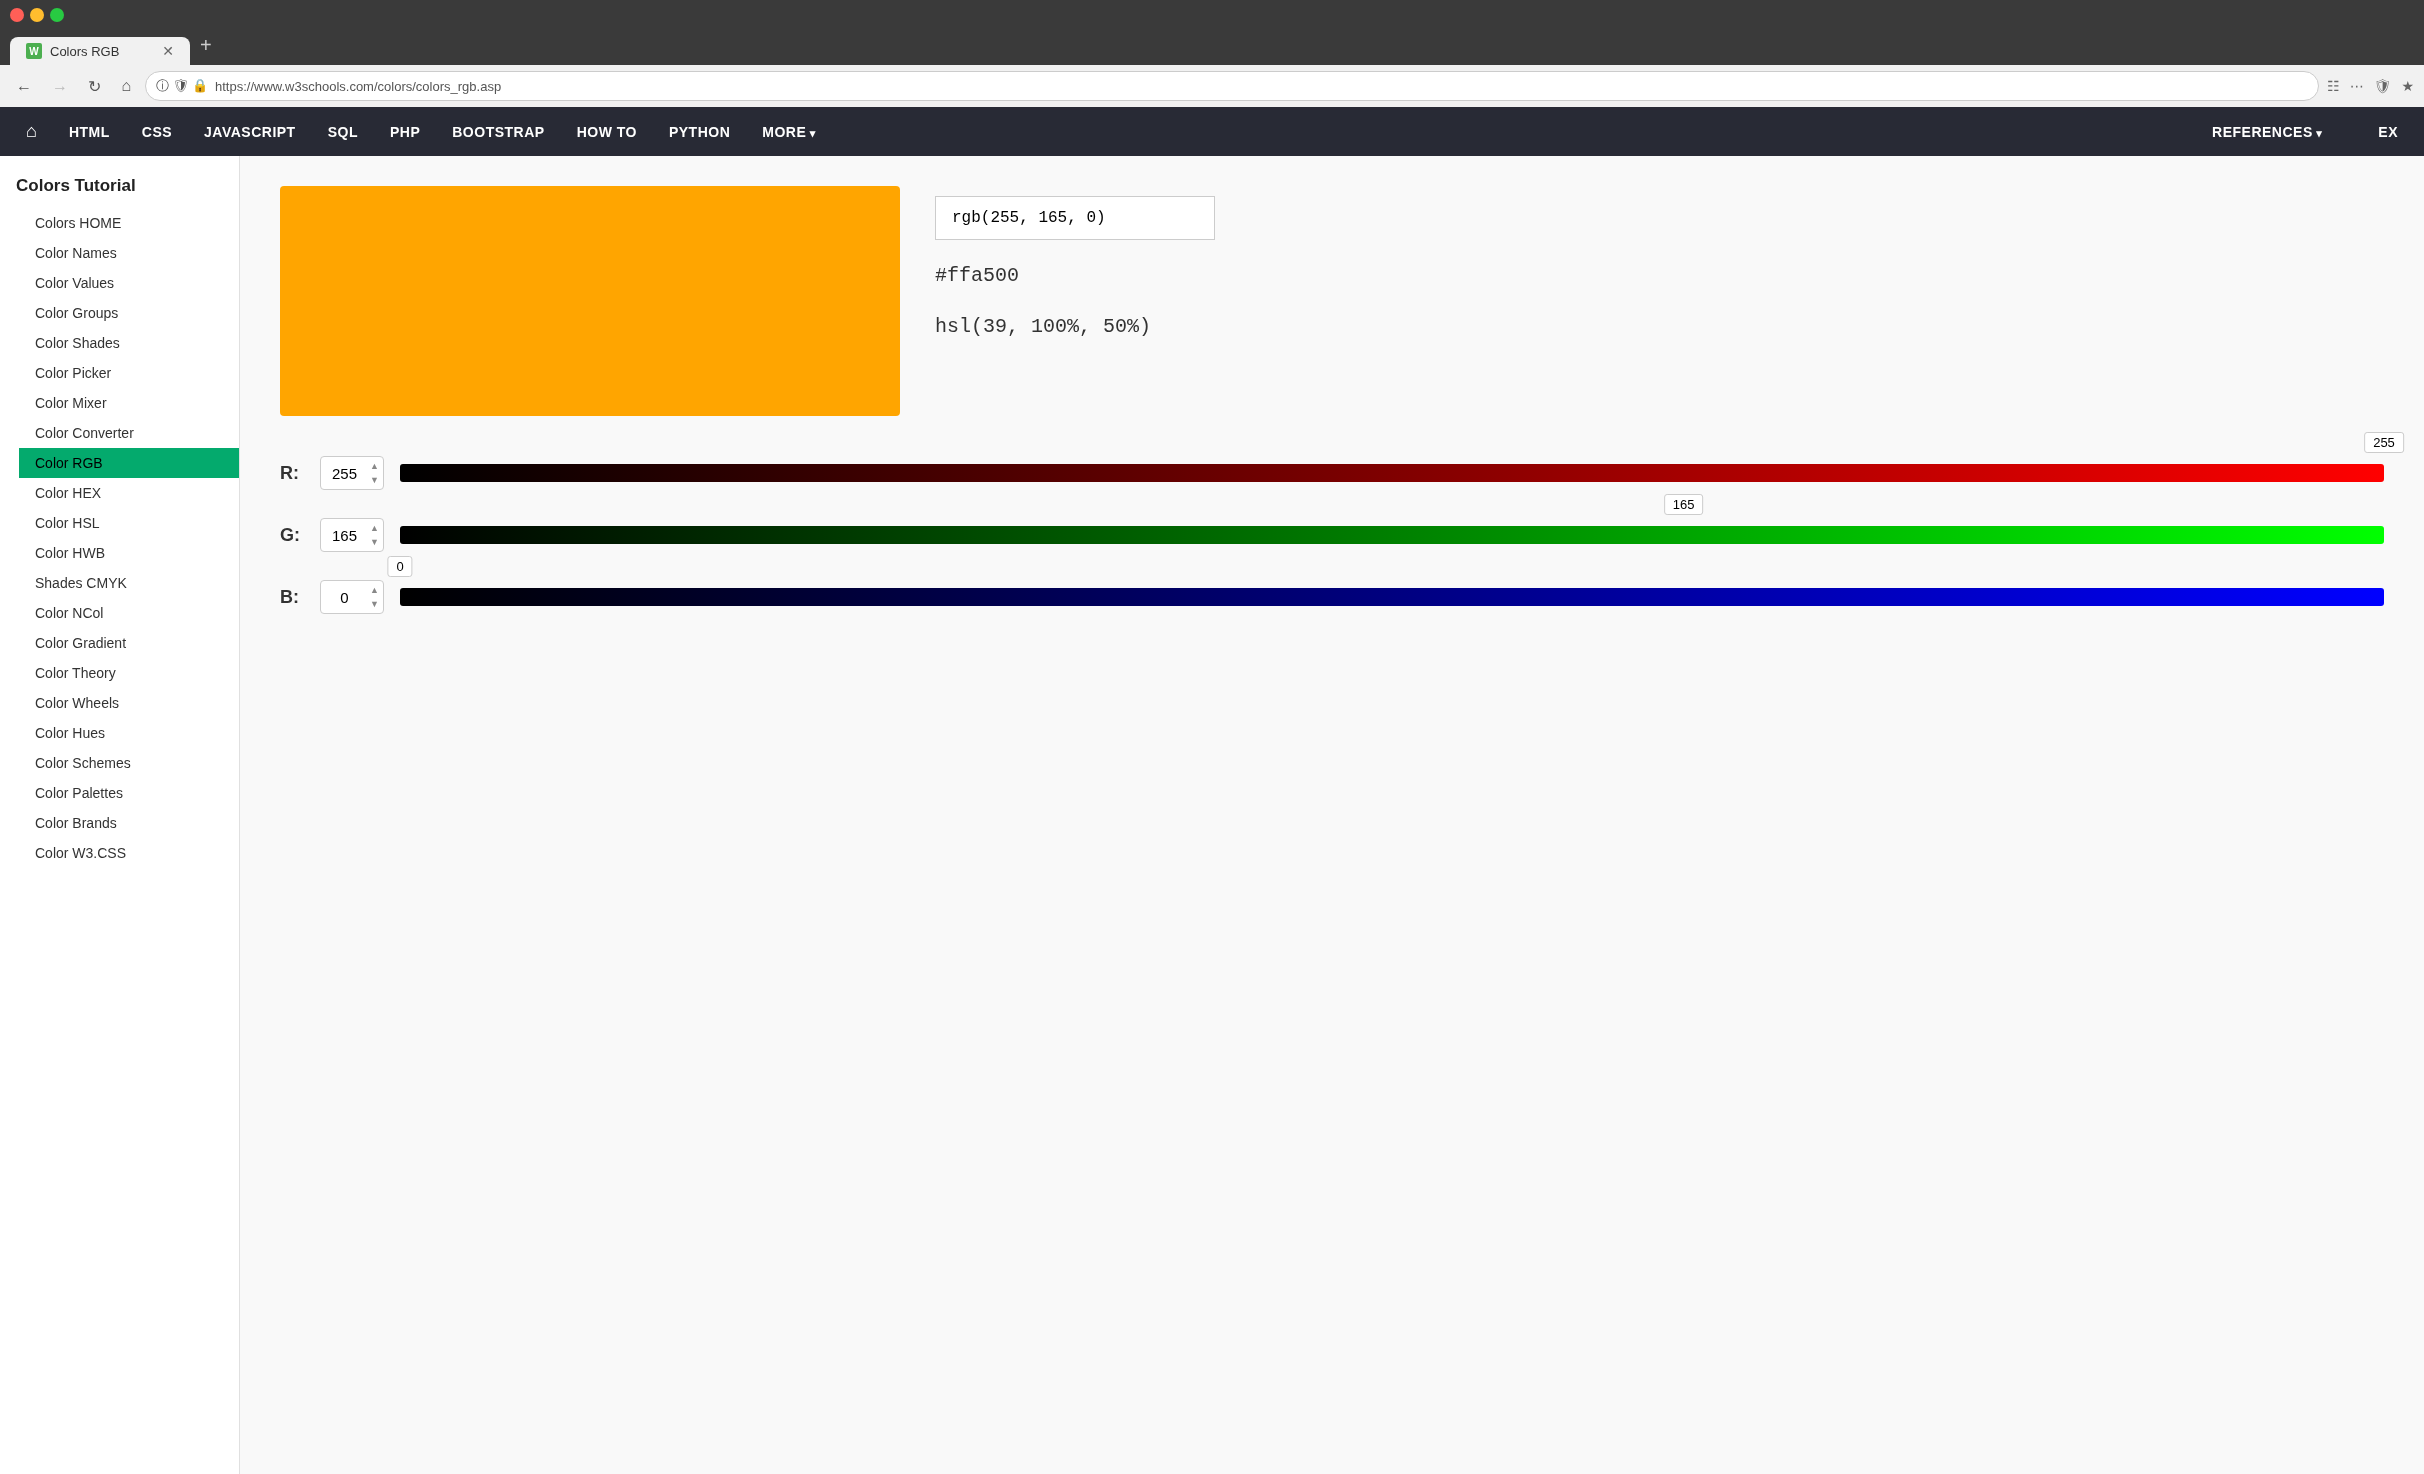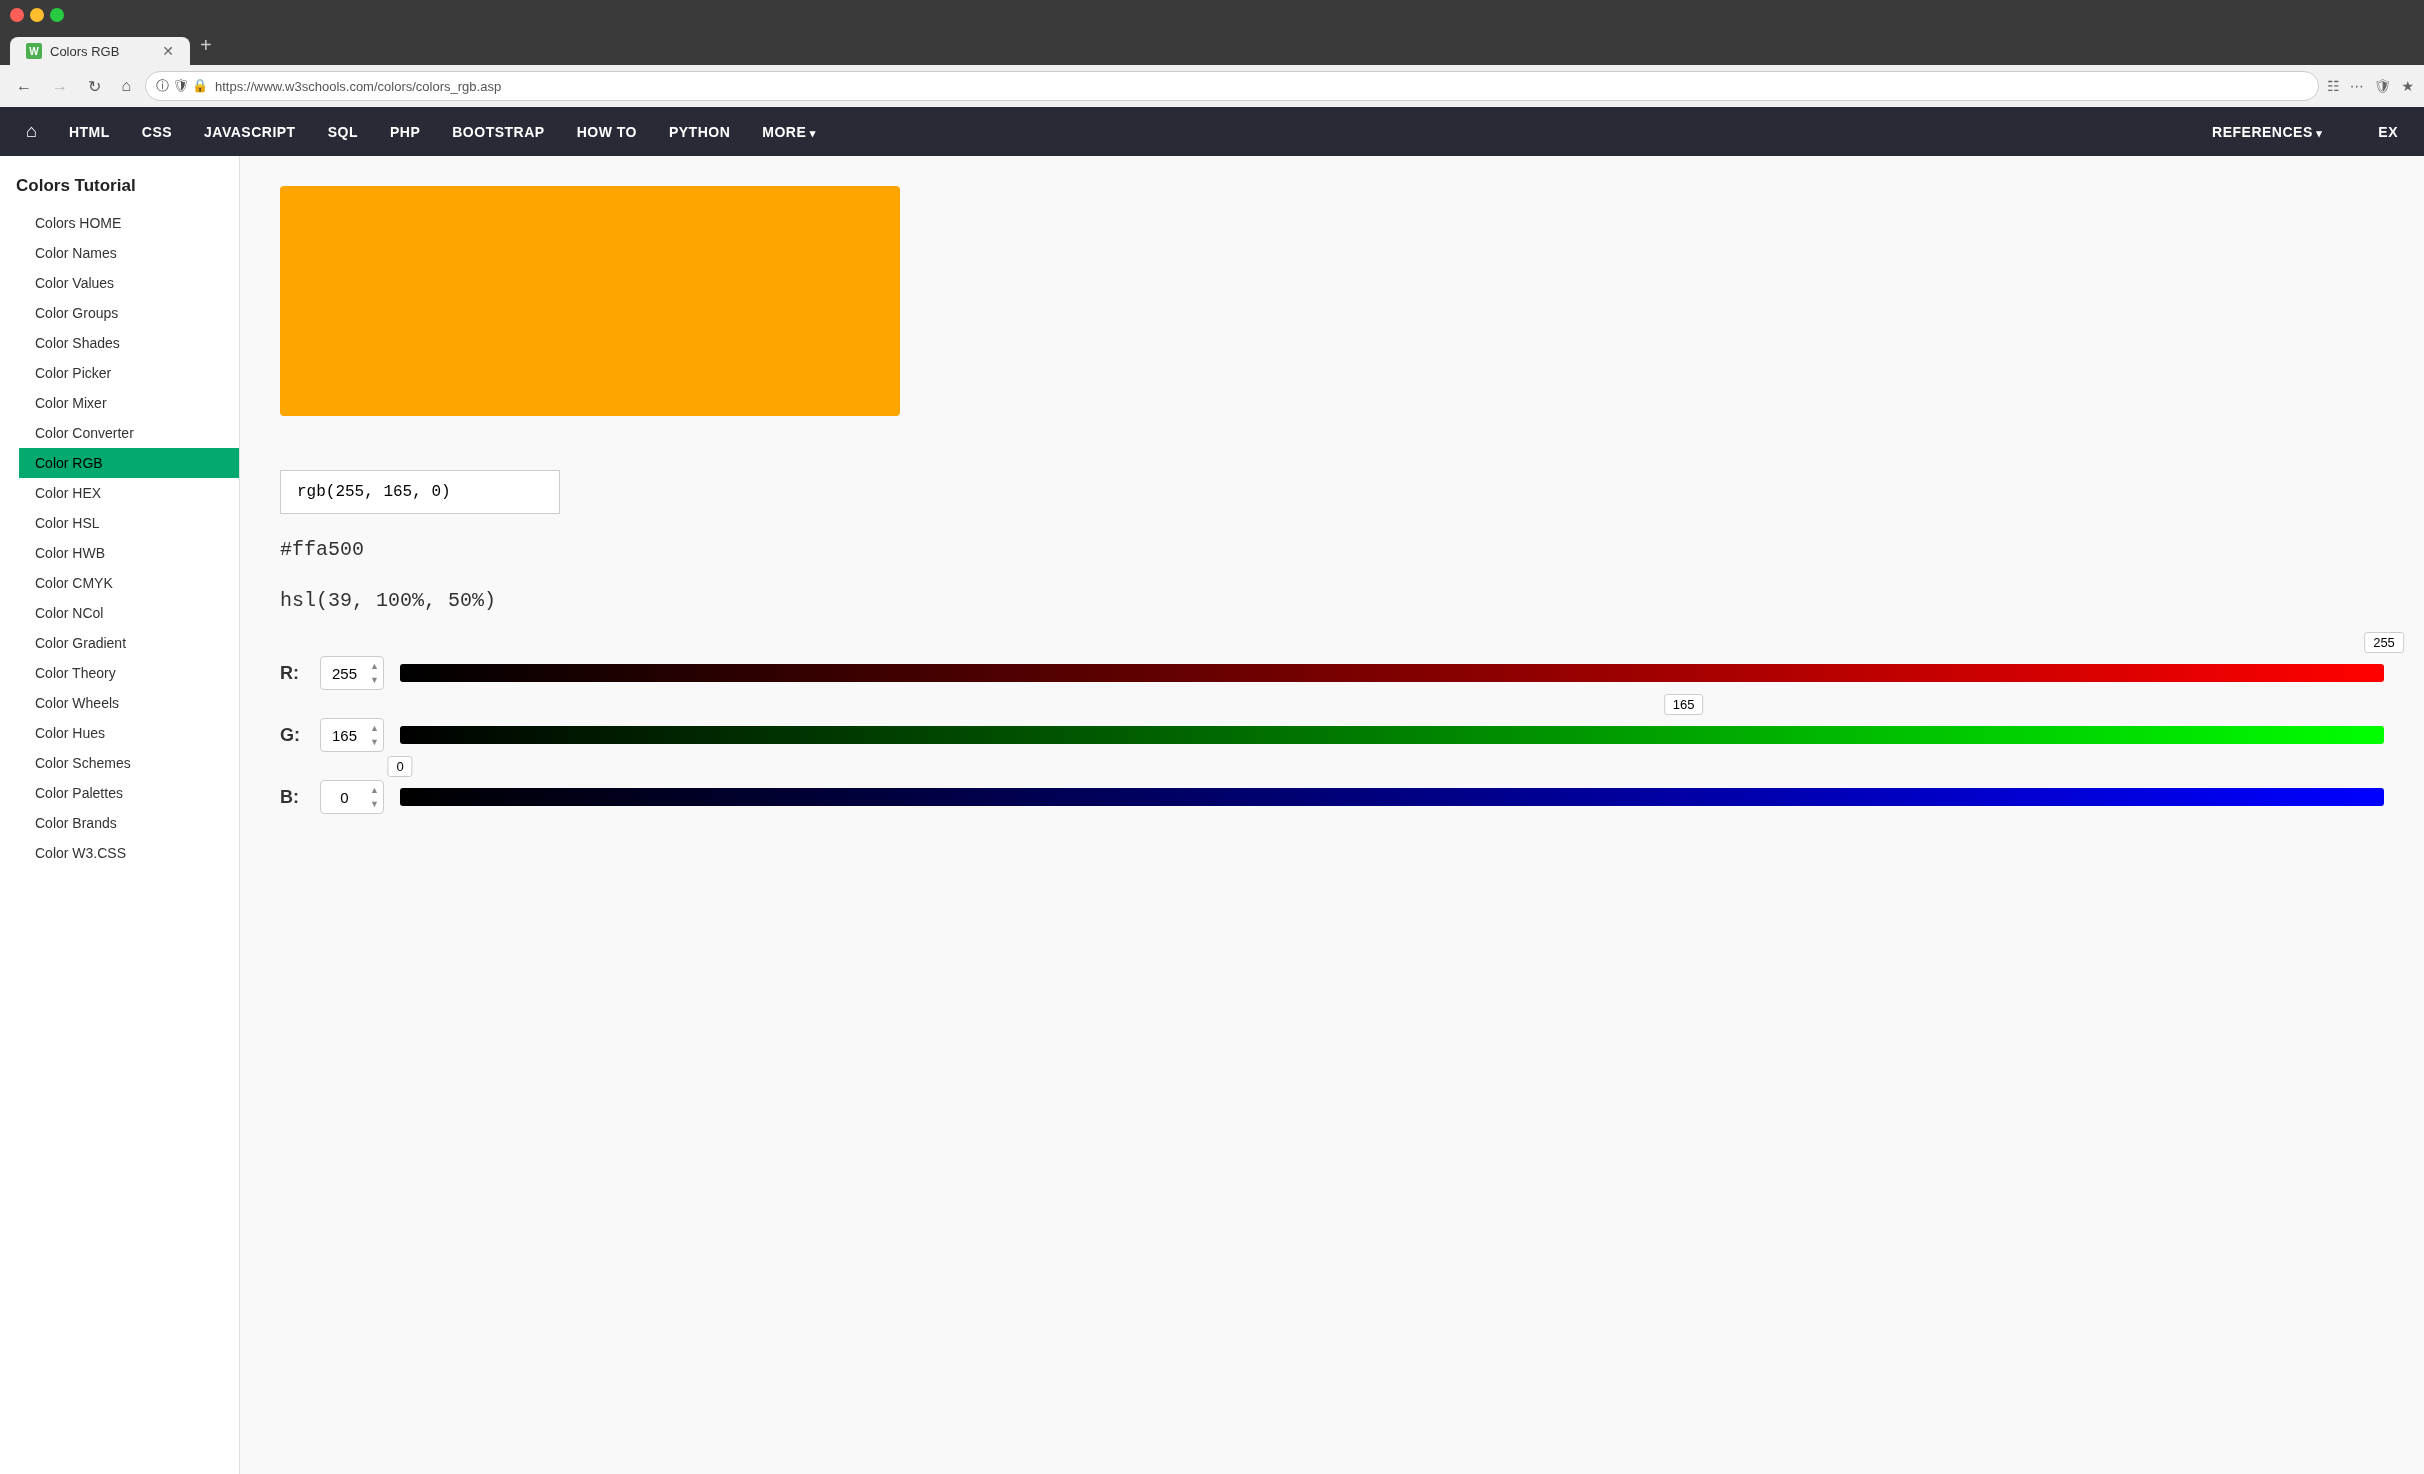--- a/index.html
+++ b/index.html
@@ -179,24 +179,23 @@
     }
     .page-title {
       font-size: 30px;
       font-weight: normal;
       margin-bottom: 28px;
       color: #222;
     }
 
     .color-display-row {
       display: flex;
-      gap: 44px;
+      gap: 35px;
       align-items: flex-start;
       margin-bottom: 40px;
-      flex-direction: column;
     }
     .color-box {
       width: 620px;
       height: 230px;
       border-radius: 4px;
       background: #ffa500;
       flex-shrink: 0;
     }
     .color-info {
       display: flex;
@@ -375,21 +374,21 @@
     <a class="sidebar-item">Color Values</a>
     <a class="sidebar-item">Color Groups</a>
     <a class="sidebar-item">Color Shades</a>
     <a class="sidebar-item">Color Picker</a>
     <a class="sidebar-item">Color Mixer</a>
     <a class="sidebar-item">Color Converter</a>
     <a class="sidebar-item active">Color RGB</a>
     <a class="sidebar-item">Color HEX</a>
     <a class="sidebar-item">Color HSL</a>
     <a class="sidebar-item">Color HWB</a>
-    <a class="sidebar-item">Color CMYK</a>
+    <a class="sidebar-item">Shades CMYK</a>
     <a class="sidebar-item">Color NCol</a>
     <a class="sidebar-item">Color Gradient</a>
     <a class="sidebar-item">Color Theory</a>
     <a class="sidebar-item">Color Wheels</a>
     <a class="sidebar-item">Color Hues</a>
     <a class="sidebar-item">Color Schemes</a>
     <a class="sidebar-item">Color Palettes</a>
     <a class="sidebar-item">Color Brands</a>
     <a class="sidebar-item">Color W3.CSS</a>
   </aside>

